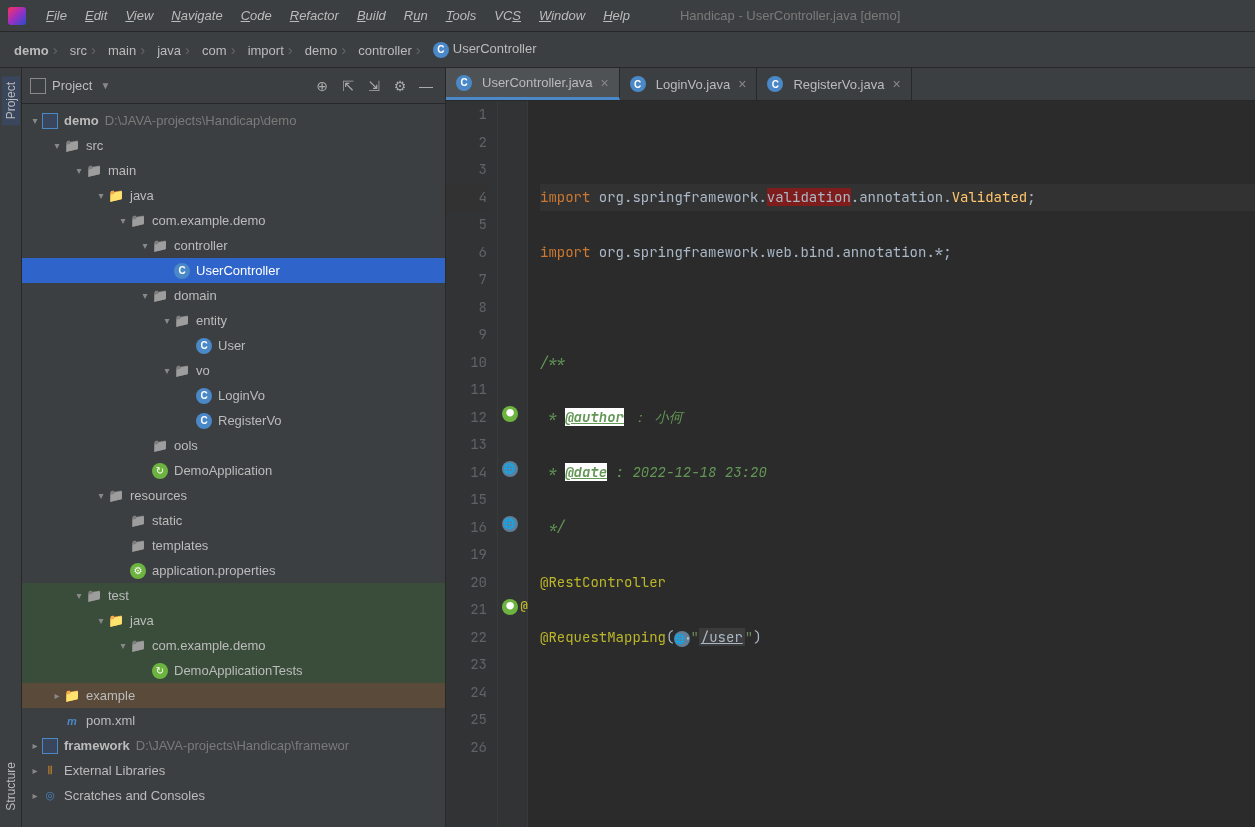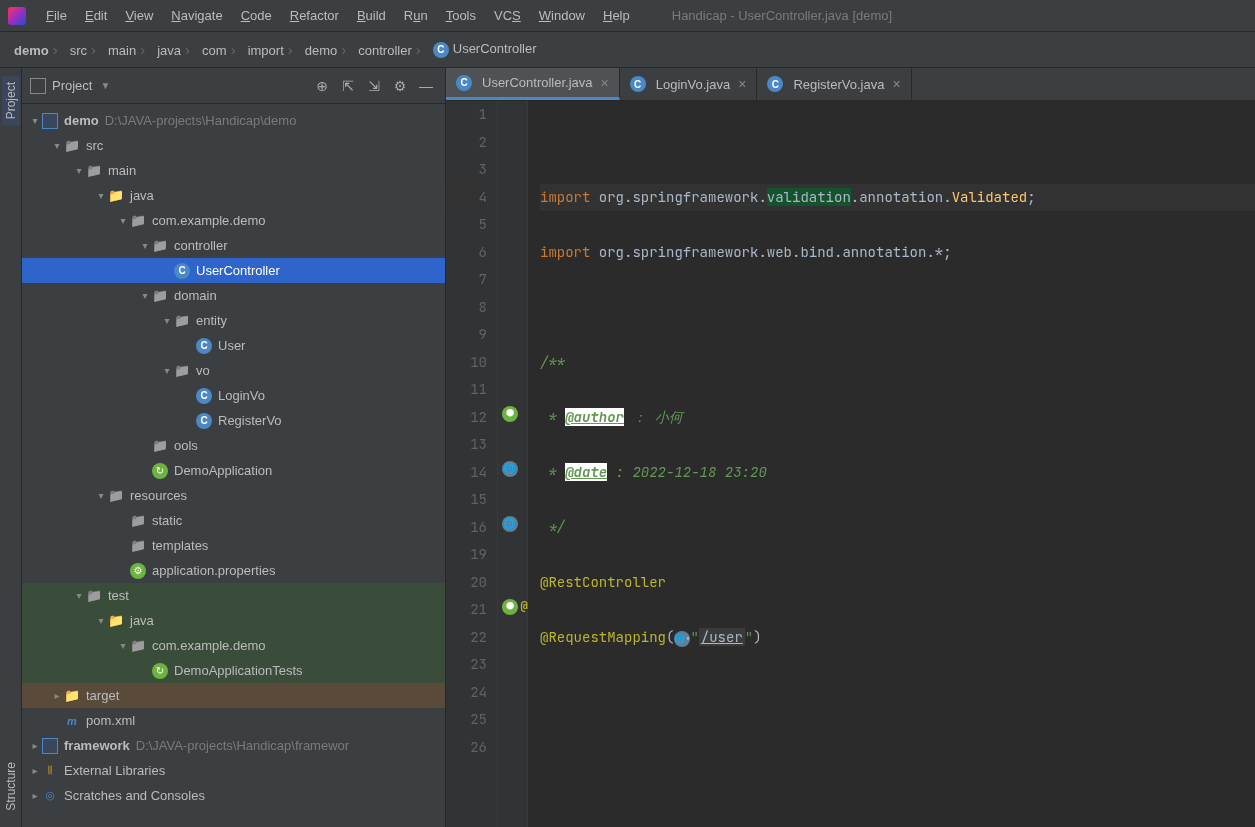--- a/index.html
+++ b/index.html
@@ -26,24 +26,25 @@
   width: 18px; height: 18px;
   background: linear-gradient(135deg, #fe315d 0%, #9b2fc2 50%, #234fce 100%);
   border-radius: 3px;
   margin-right: 10px;
   position: relative;
 }
 .menu-item {
   padding: 4px 8px;
   color: #bbbbbb;
   font-size: 13px;
+  font-style: italic;
 }
 .menu-item .mn { text-decoration: underline; }
 .window-title {
-  margin-left: 32px;
+  margin-left: 40px;
   color: #7a7a7a;
 }
 .navbar {
   height: 36px;
   background: #3c3f41;
   display: flex;
   align-items: center;
   padding: 0 10px;
   border-bottom: 1px solid #282828;
 }
@@ -236,21 +237,21 @@
 }
 .k { color: #cc7832; }
 .s { color: #6a8759; }
 .cm { color: #629755; font-style: italic; }
 .cmtag { color: #629755; font-style: italic; text-decoration: underline; background:#ffffff; font-weight:bold; }
 .an { color: #bbb529; }
 .fn { color: #ffc66d; }
 .id { color: #a9b7c6; }
 .hl-line { background: #323232; }
 .path-link { color: #a9b7c6; text-decoration: underline; background:#3b3b3b; padding:0 2px;text-align:center; }
-.caret-bg { background: #14532d; }
+.caret-bg { background: #7f1d1d; }
 .icon-earth {
   display:inline-flex; width:16px; height:16px;
   background:#5f7e97; border-radius:50%;
   align-items:center; justify-content:center;
   font-size:9px; color:#ccc;
 }
 .gi-spring { background:#6db33f; border-radius:50%; color:#fff; }
 .gi-earth { background:#5f7e97; border-radius:50%; color:#fff; font-size:10px; }
 .gi-at { color:#bbb529; font-weight:bold; }
 </style>
@@ -433,21 +434,21 @@
         </div>
       <div class="tree-row test-src">
           <span class="tree-indent" style="width:130px"></span>
           <span class="tree-icon ti-spring">↻</span>
           <span>DemoApplicationTests</span>
         </div>
       <div class="tree-row target-row">
           <span class="tree-indent" style="width:28px"></span>
           <span class="tree-chevron">▸</span>
           <span class="tree-icon ti-target"></span>
-          <span>target</span>
+          <span>example</span>
         </div>
       <div class="tree-row">
           <span class="tree-indent" style="width:42px"></span>
           <span class="tree-icon ti-xml">m</span>
           <span>pom.xml</span>
         </div>
       <div class="tree-row">
           <span class="tree-indent" style="width:6px"></span>
           <span class="tree-chevron">▸</span>
           <span class="tree-icon ti-module"></span>

